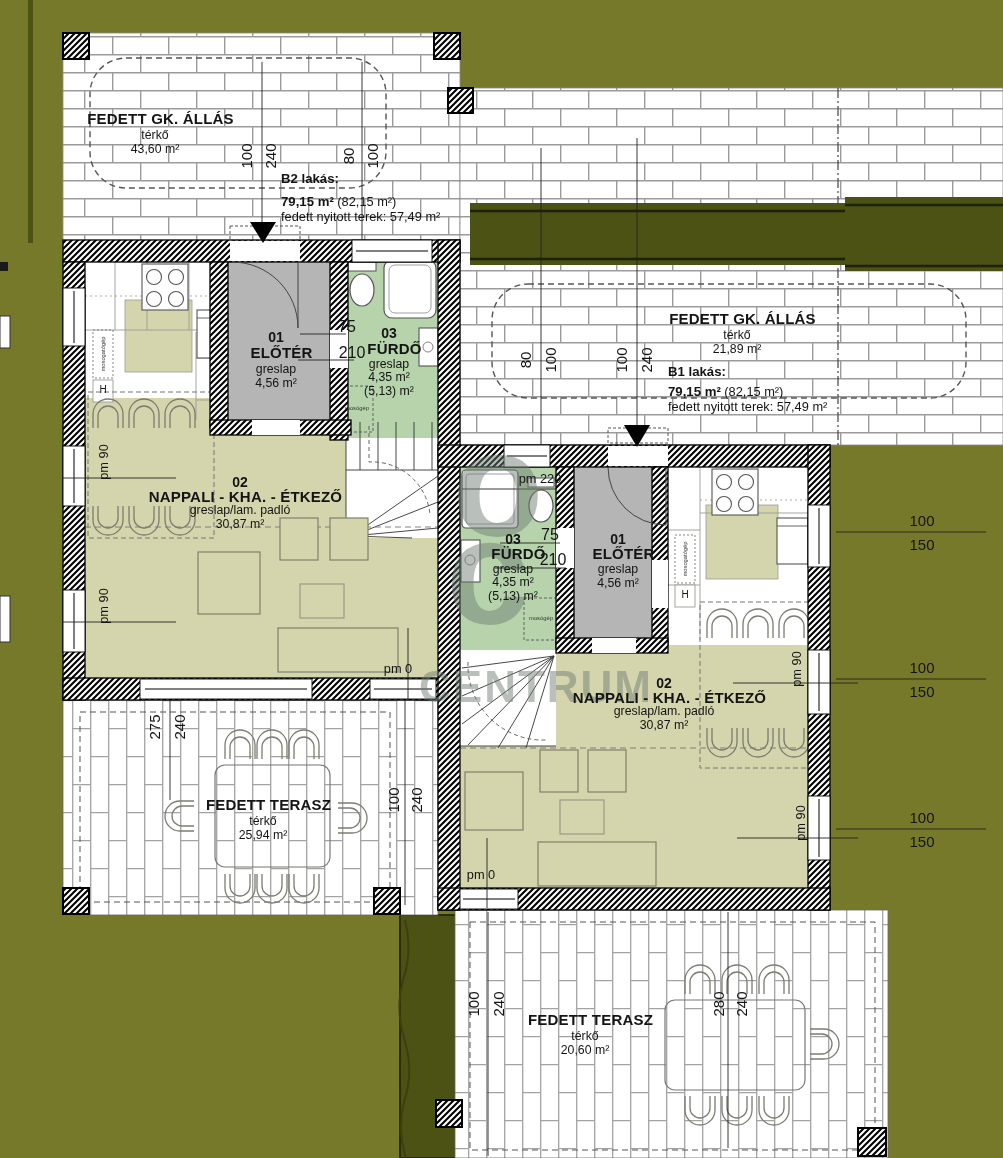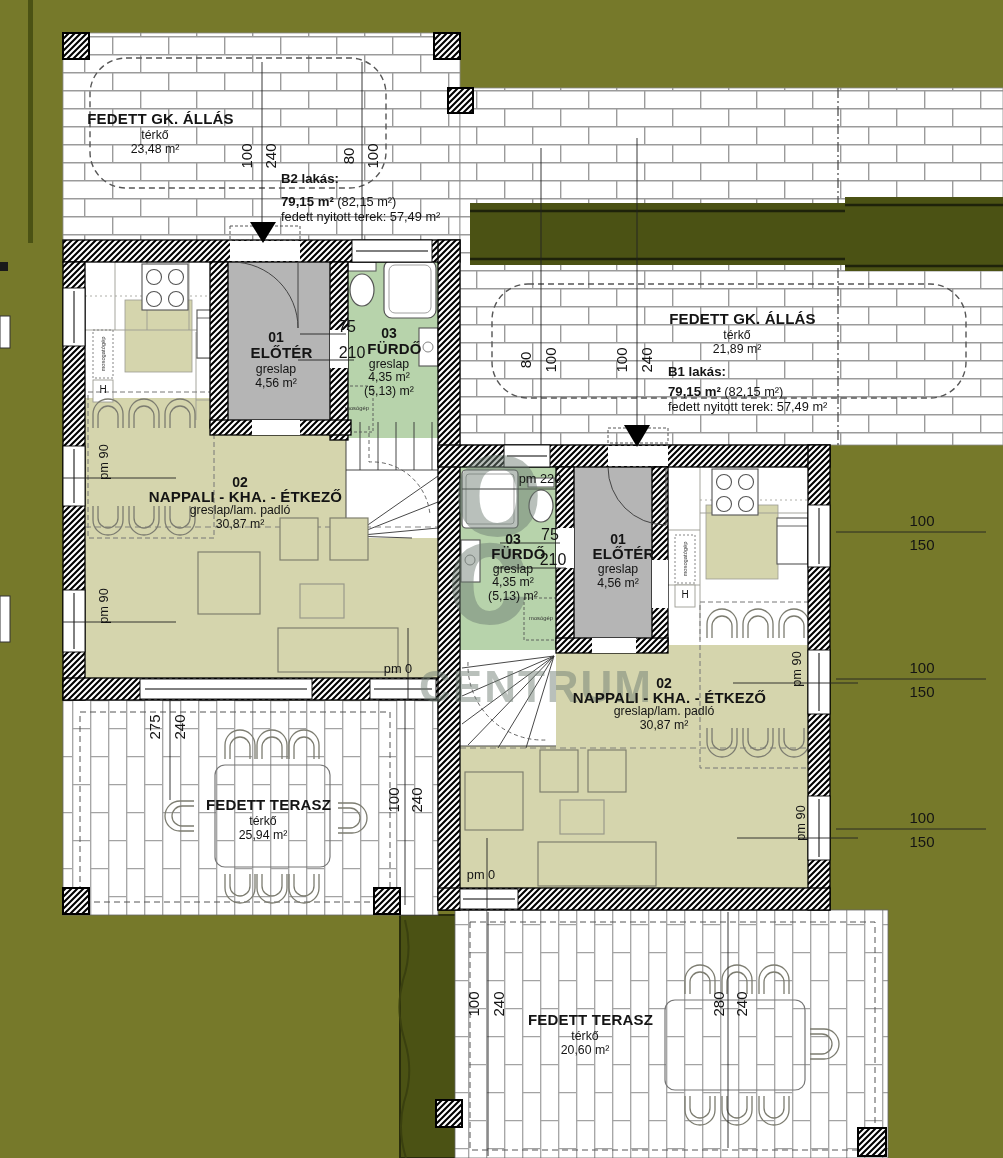--- a/index.html
+++ b/index.html
@@ -267,21 +267,21 @@
   <rect x="0" y="316" width="10" height="32" fill="#fff" stroke="#333" stroke-width="1"></rect>
   <rect x="0" y="596" width="10" height="46" fill="#fff" stroke="#333" stroke-width="1"></rect>
 </svg>
 
 <div class="wm" style="left:452px;top:398px;font-size:150px;">o</div>
 <div class="wm" style="left:446px;top:486px;font-size:150px;">c</div>
 <div class="wm ctr" style="left:512px;top:662px;font-size:44px;letter-spacing:2px;margin-left:24px;">CENTRUM</div>
 
 <div class="lbl ctr b15" style="left:155px;top:111px;">FEDETT GK. ÁLLÁS</div>
 <div class="lbl ctr s12" style="left:155px;top:129px;">térkő</div>
-<div class="lbl ctr s12" style="left:155px;top:143px;">23,48 m²</div>
+<div class="lbl ctr s12" style="left:155px;top:143px;">43,60 m²</div>
 
 <div class="lbl ctr b15" style="left:737px;top:311px;">FEDETT GK. ÁLLÁS</div>
 <div class="lbl ctr s12" style="left:737px;top:329px;">térkő</div>
 <div class="lbl ctr s12" style="left:737px;top:343px;">21,89 m²</div>
 
 <div class="lbl b13" style="left:281px;top:172px;">B2 lakás:</div>
 <div class="lbl" style="left:281px;top:193px;">
   <span class="b13">79,15 m²</span><span class="n13"> (82,15 m²)</span>
 </div>
 <div class="lbl n13" style="left:281px;top:210px;">fedett nyitott terek: 57,49 m²</div>

